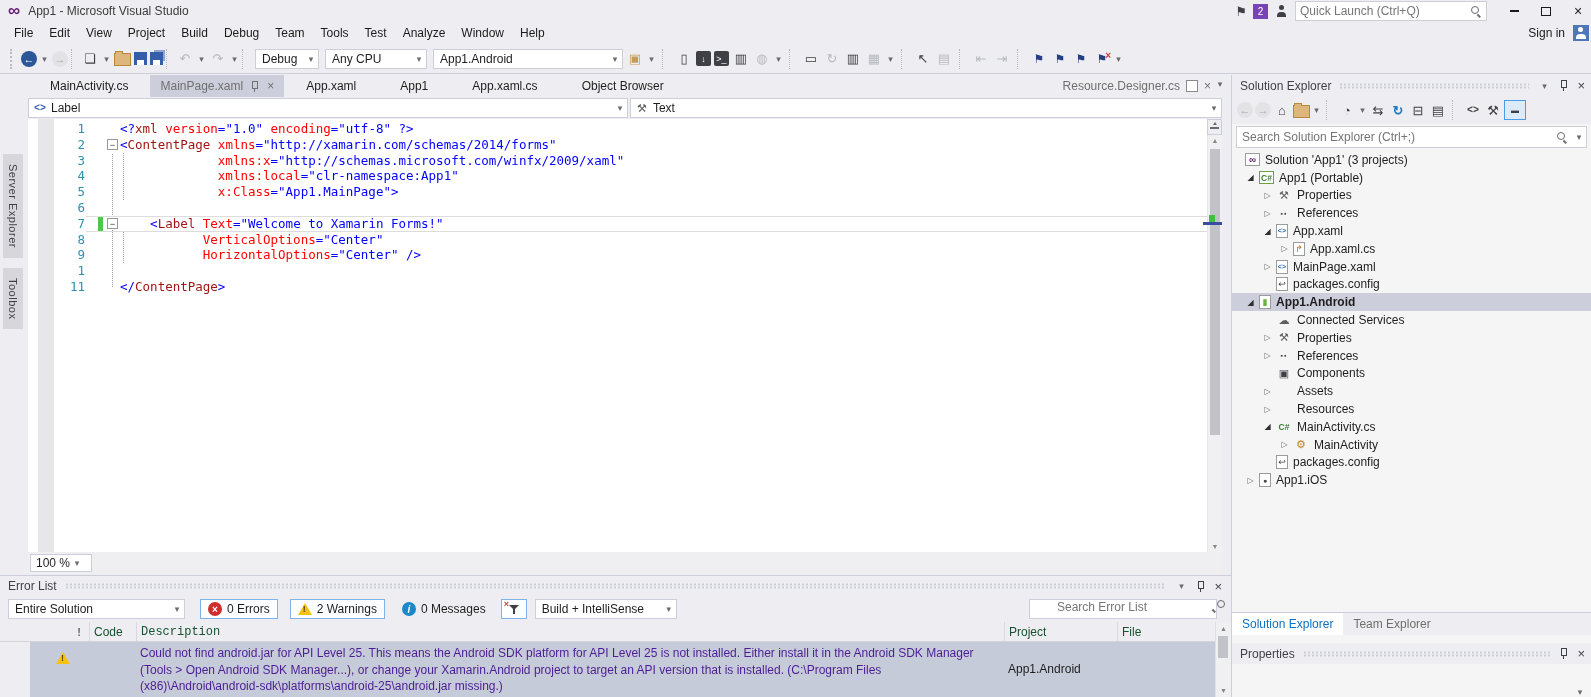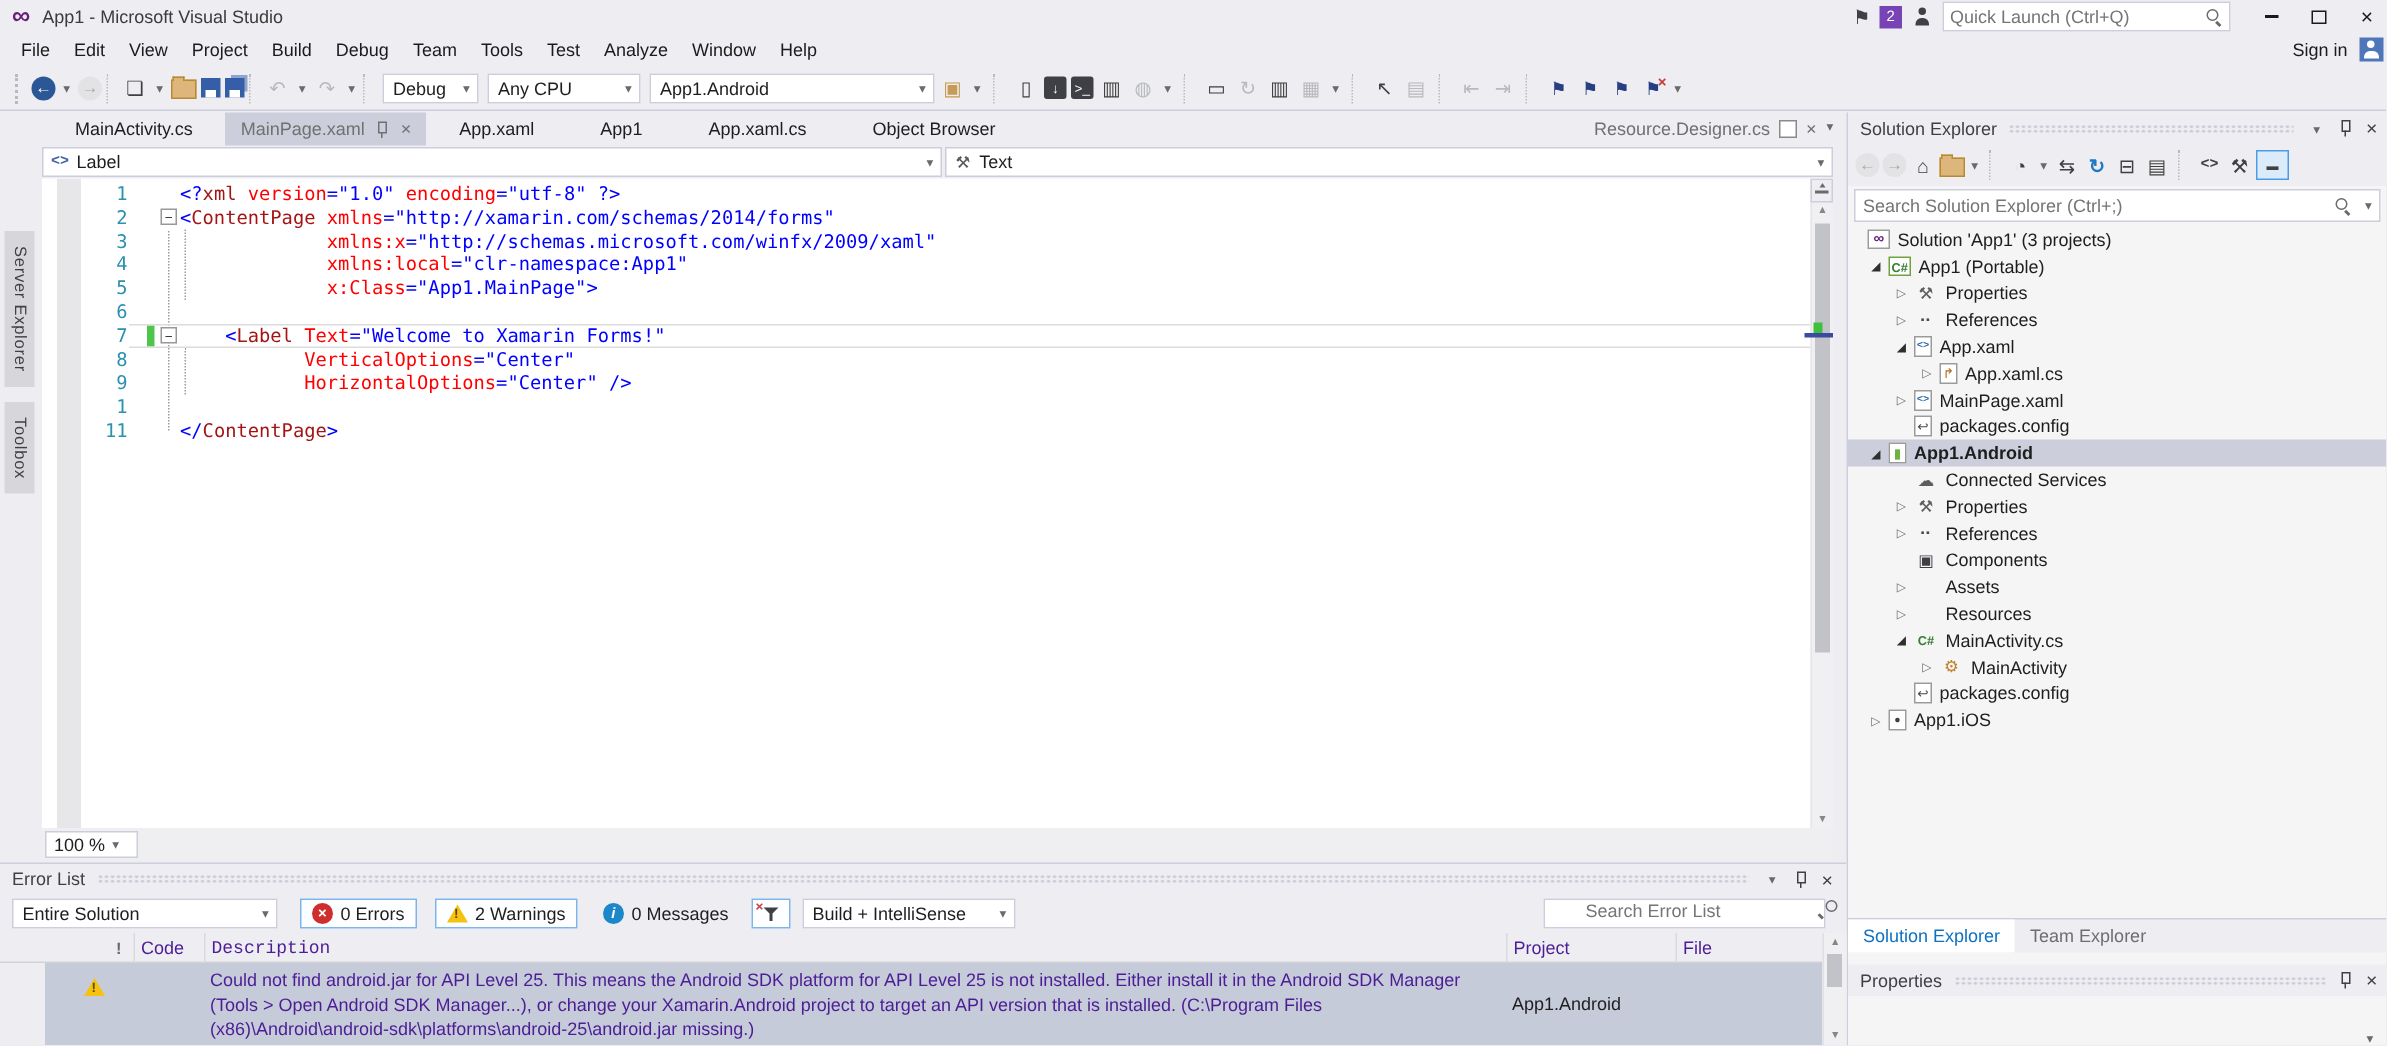--- a/index.html
+++ b/index.html
@@ -162,21 +162,21 @@
   .ico-info{width:14px;height:14px;border-radius:50%;background:#1C87C9;color:#fff;font-size:10px;font-style:italic;font-weight:bold;display:inline-flex;align-items:center;justify-content:center;}
   .filter-btn{width:26px;height:20px;border:1px solid #7EB4EA;background:#FDFEFF;display:inline-flex;align-items:center;justify-content:center;margin-left:8px;position:relative;box-sizing:border-box;}
   .ico-funnel{width:12px;height:11px;position:relative;display:inline-block;}
   .ico-funnel::before{content:"";position:absolute;left:1px;top:1px;border-left:5px solid transparent;border-right:5px solid transparent;border-top:5px solid #3F3F46;}
   .ico-funnel::after{content:"";position:absolute;left:5px;top:5px;width:2px;height:5px;background:#3F3F46;}
   .filter-btn .fx{position:absolute;left:2px;top:-1px;color:#C83C3C;font-size:9px;font-weight:bold;}
   .el-combo2{width:142px;margin-left:8px;}
   .el-search{position:absolute;right:14px;top:3px;width:188px;height:20px;background:#fff;border:1px solid #CCCEDB;display:flex;align-items:flex-start;box-sizing:border-box;padding-left:22px;}
   .el-search input{flex:1;border:0;outline:0;background:transparent;font-family:"Liberation Sans",sans-serif;font-size:12px;color:#767676;padding:0 5px;}
   .el-colheader{position:absolute;left:0;top:46px;right:16px;height:20px;display:flex;background:#EEEEF2;border-bottom:1px solid #D2D2D8;box-sizing:border-box;}
-  .el-col{border-right:1px solid #D8D8DE;display:flex;align-items:center;padding-left:4px;color:#4c1d95;box-sizing:border-box;}
+  .el-col{border-right:1px solid #D8D8DE;display:flex;align-items:center;padding-left:4px;color:#14532d;box-sizing:border-box;}
   .c0{width:90px;justify-content:flex-end;padding-right:8px;}
   .c0 .sev::before{content:"!";color:#6A6A6E;font-weight:bold;font-size:11px;}
   .c1{width:47px;}.c2{width:868px;font-family:Liberation Mono, monospace;}.c3{width:113px;}.c4{width:97px;border-right:0;}
   .el-rows{position:absolute;left:0;top:66px;right:16px;bottom:0;background:#fff;overflow:hidden;}
   .el-row{position:absolute;left:0;right:0;top:0;height:56px;background:#C6CBD9;}
   .el-row::before{content:"";position:absolute;left:0;top:0;width:30px;height:100%;background:#EEEEF2;}
   .el-row .rwarn{position:absolute;left:56px;top:10px;}
   .el-row .rdesc{position:absolute;left:140px;top:3px;width:860px;line-height:16.5px;color:#4c1d95;}
   .el-row .rproj{position:absolute;left:1008px;top:20px;color:#1E1E1E;}
   .el-row .rfile{position:absolute;left:1121px;top:20px;color:#1E1E1E;}

